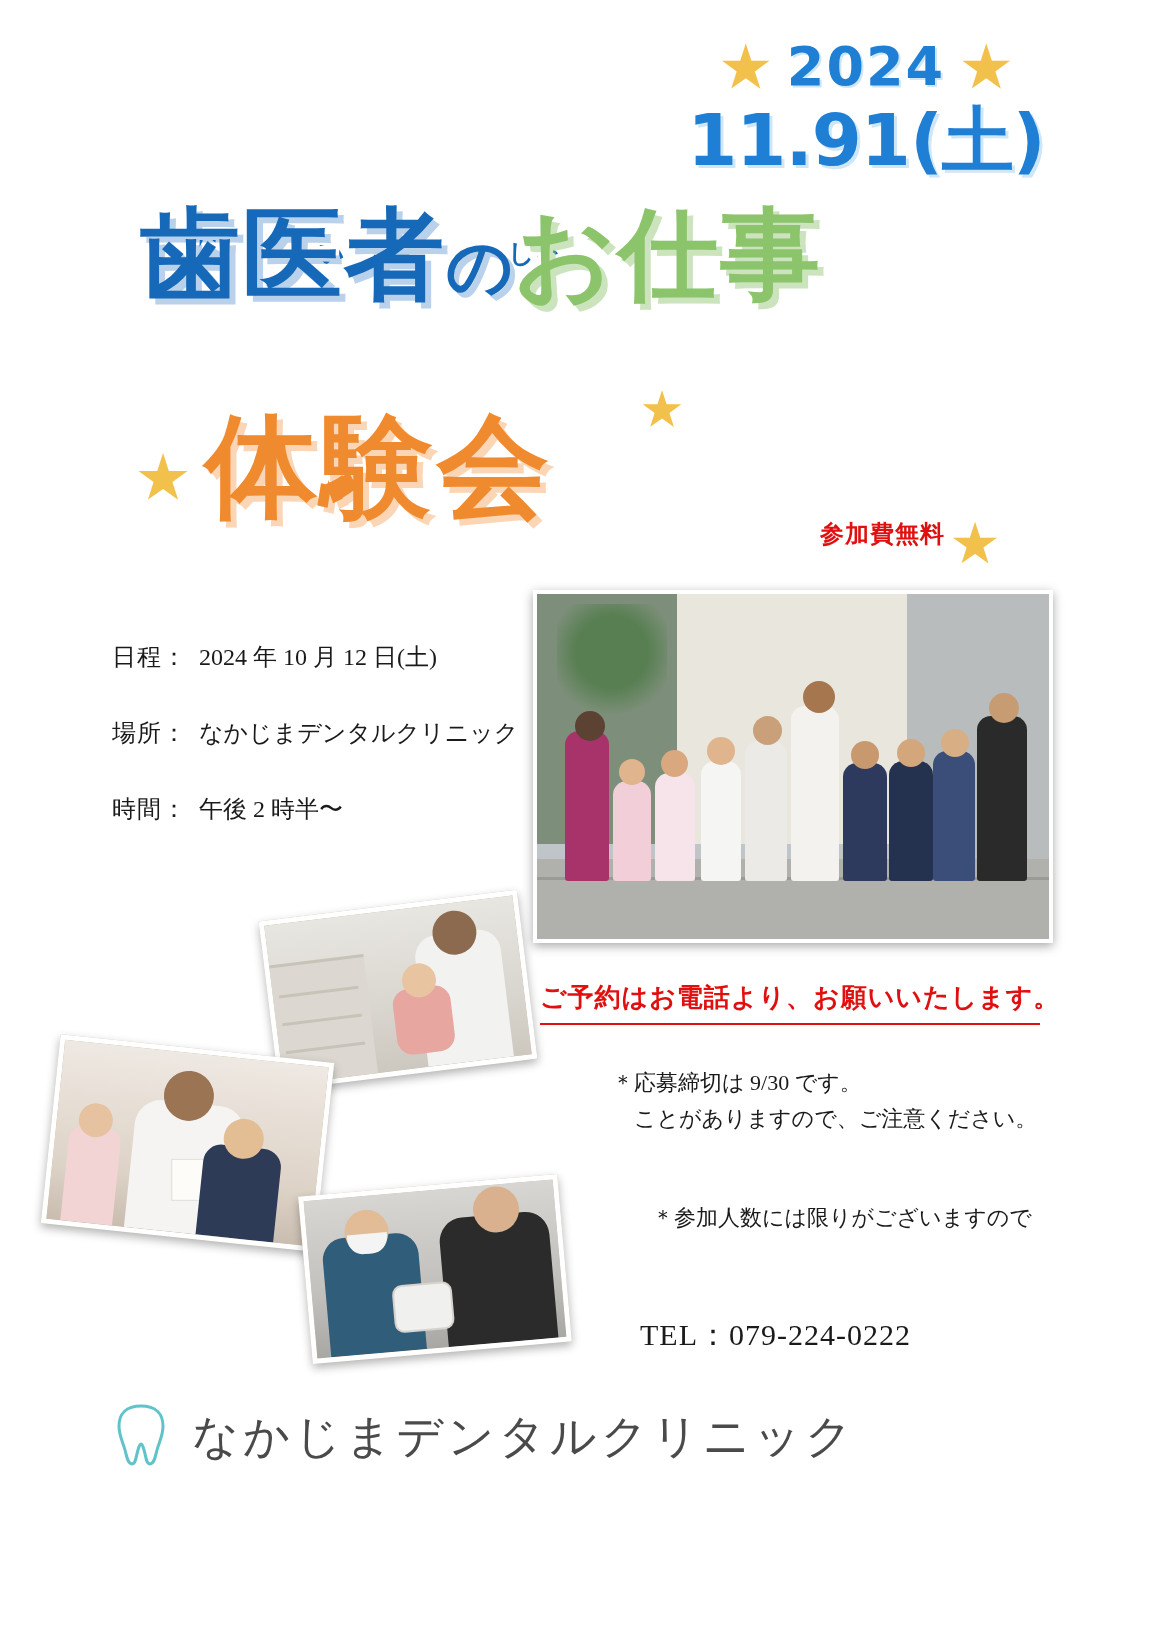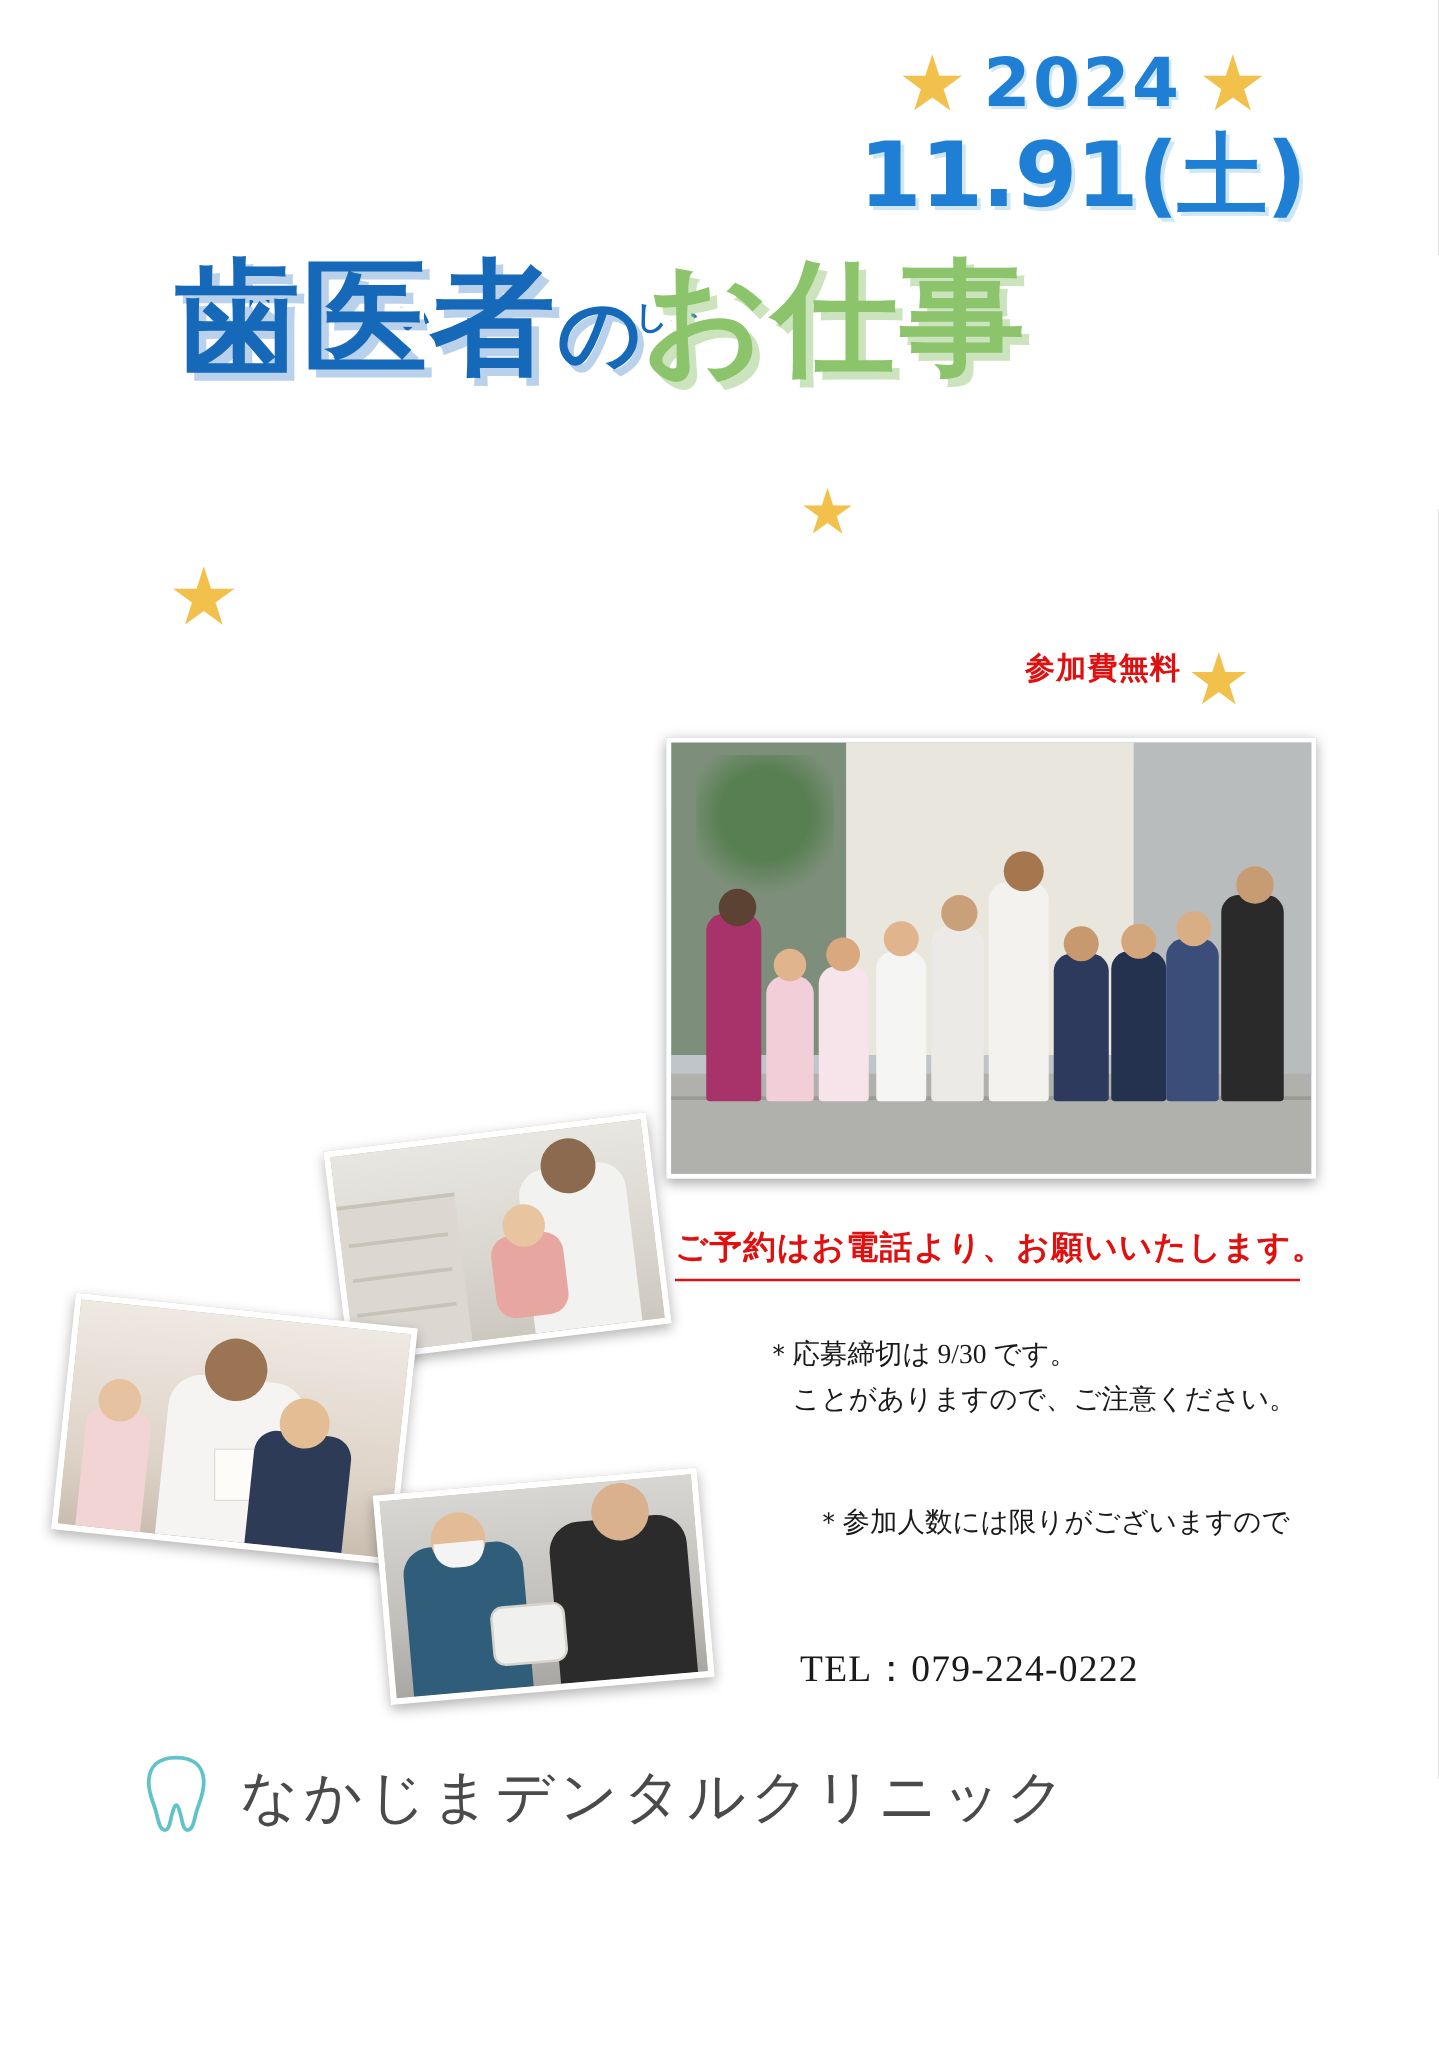--- a/index.html
+++ b/index.html
@@ -308,22 +308,37 @@
   <div class="ruby-ya">しゃ</div>
 
   <div class="headline-1">
     <span class="h-blue">歯医者</span><span class="h-no">の</span><span class="h-green">お仕事</span>
   </div>
 
   <div class="star-free-1">★</div>
   <div class="star-free-2">★</div>
   <div class="star-free-3">★</div>
 
+  <div class="headline-2">体験会</div>
   <div class="free-badge">参加費無料</div>
 
+  <div class="info-list">
+    <div class="row">
+      <span class="label">日程：</span>
+      <span class="val">2024 年 10 月 12 日(土)</span>
+    </div>
+    <div class="row">
+      <span class="label">場所：</span>
+      <span class="val">なかじまデンタルクリニック</span>
+    </div>
+    <div class="row">
+      <span class="label">時間：</span>
+      <span class="val">午後 2 時半〜</span>
+    </div>
+  </div>
 
   <div class="photo-main">
     <div class="pm-sky"></div>
     <div class="pm-left"></div>
     <div class="pm-palm"></div>
     <div class="pm-wall"></div>
     <div class="pm-wall2"></div>
     <div class="pm-ground"></div>
     <div class="pm-people">
       <span style="left:10px;  width:44px; height:150px; background:#a8336b;"></span>

